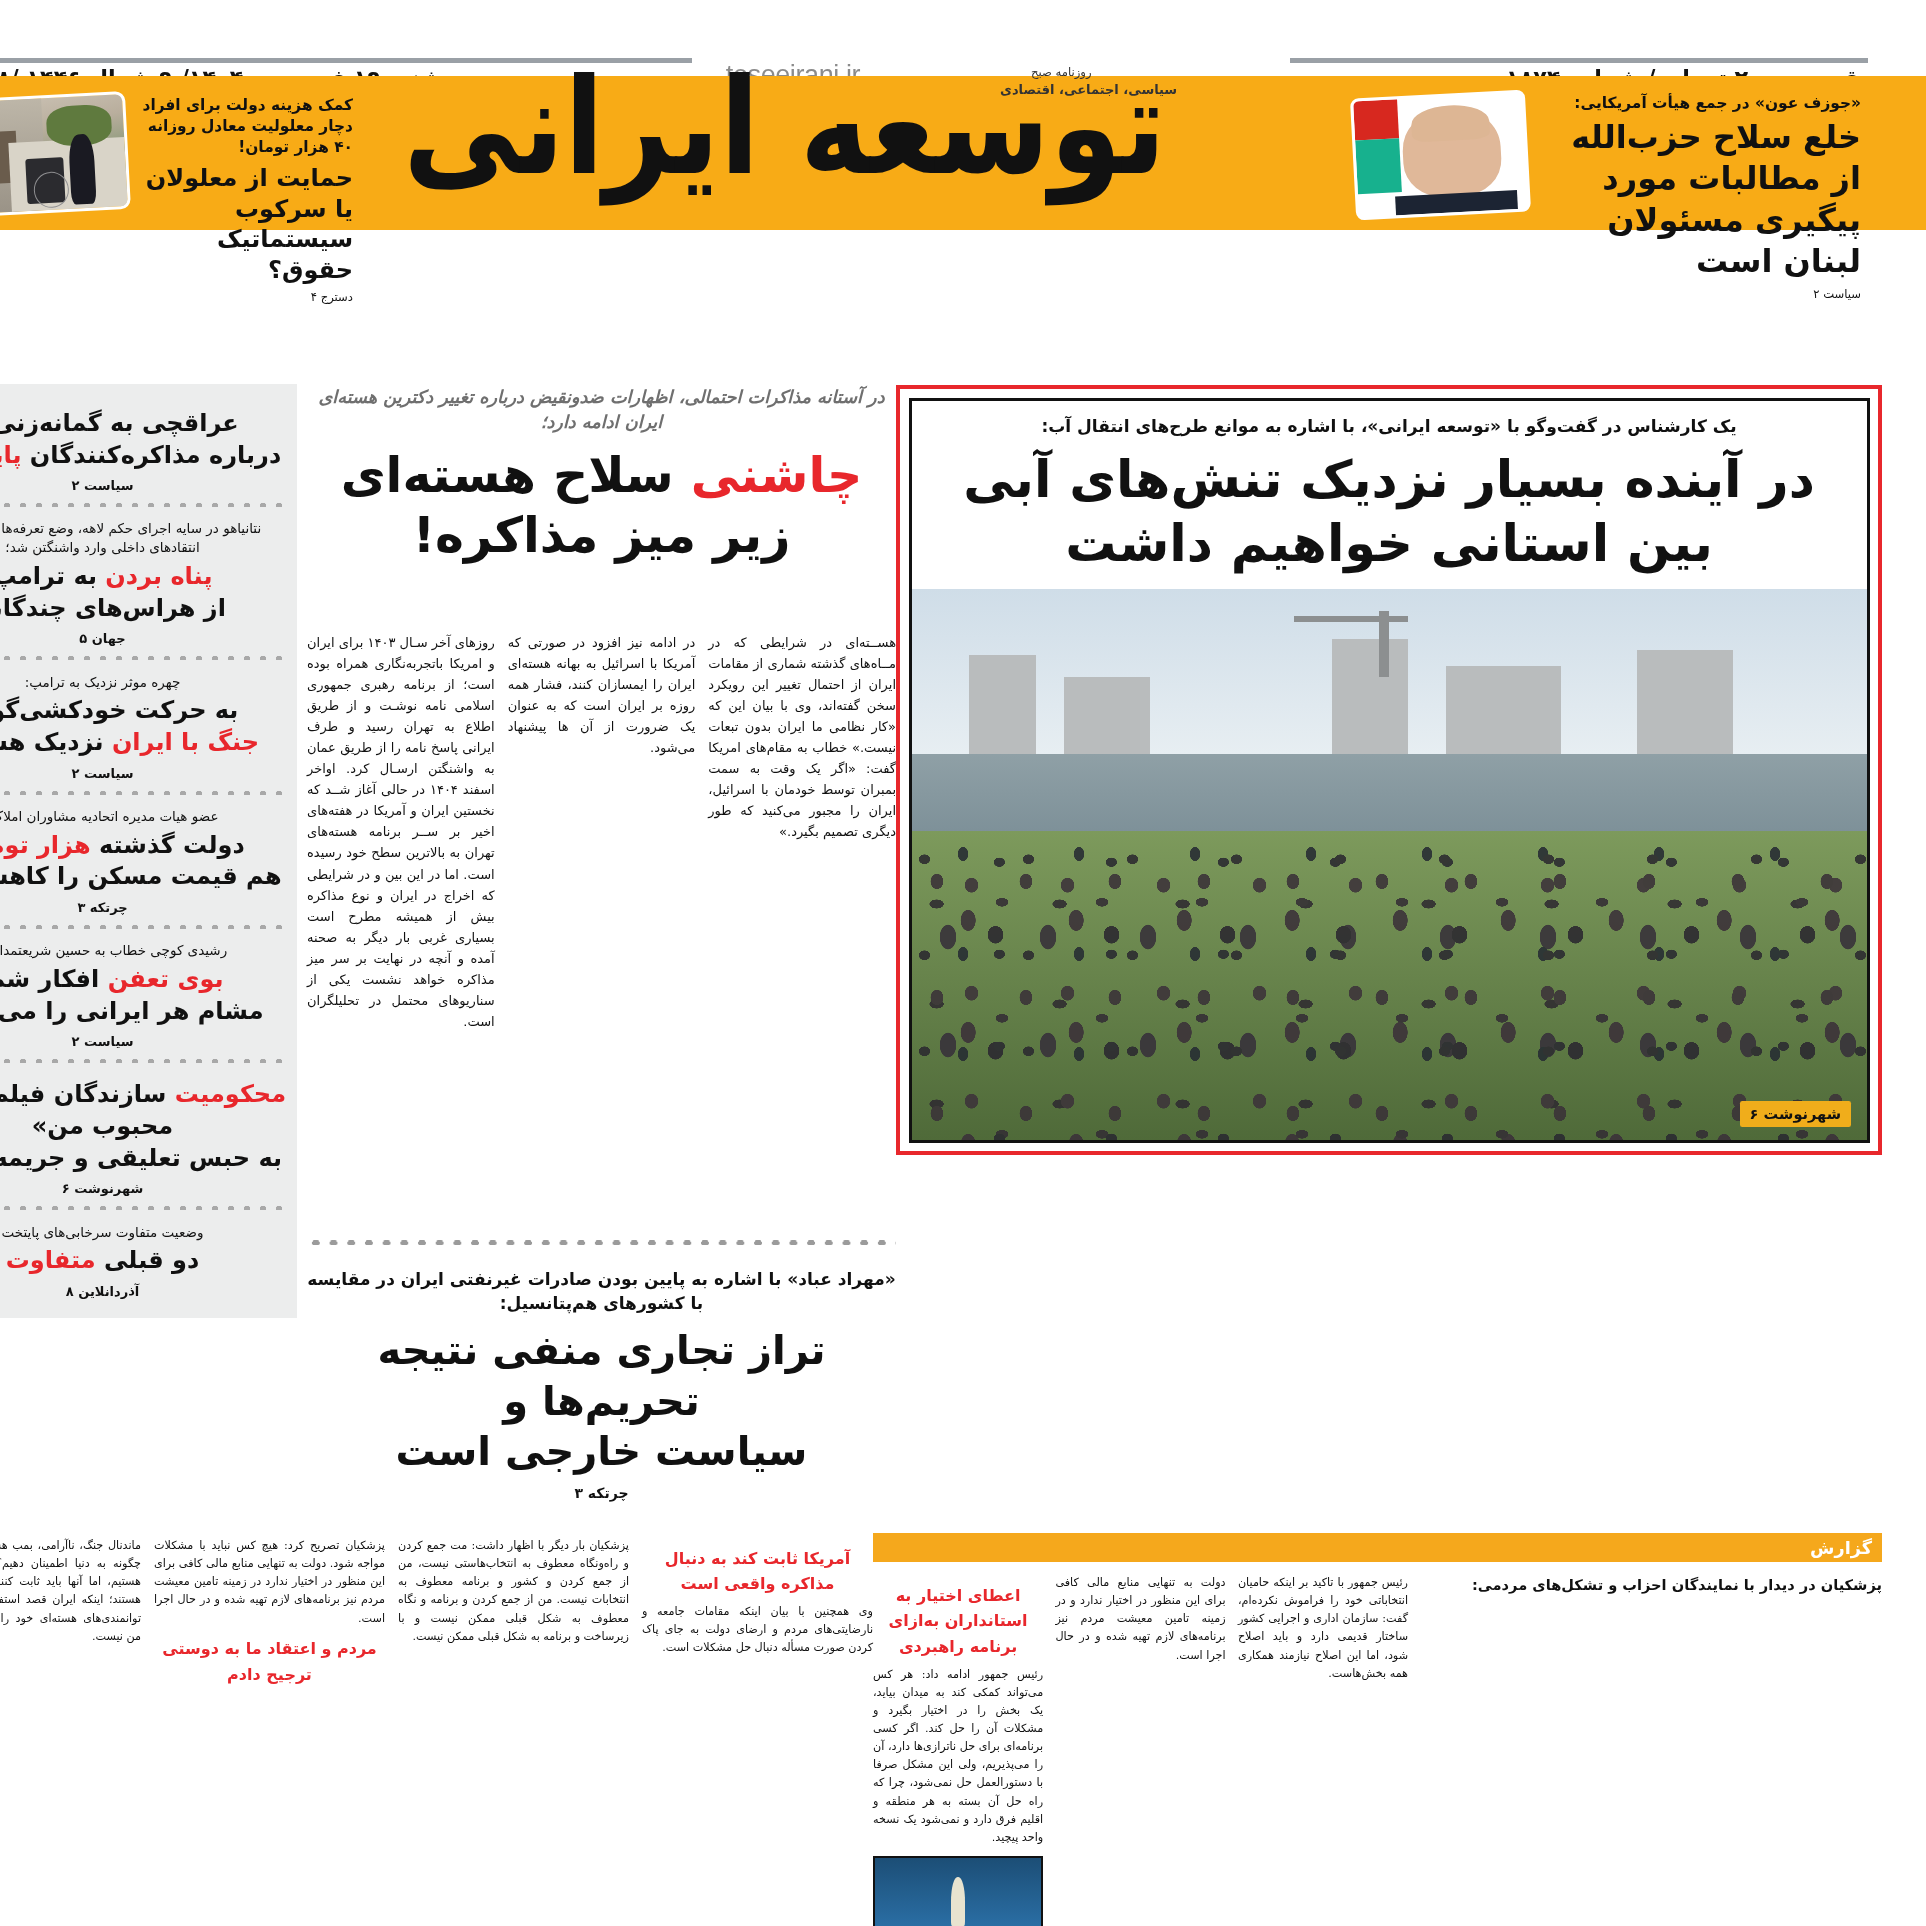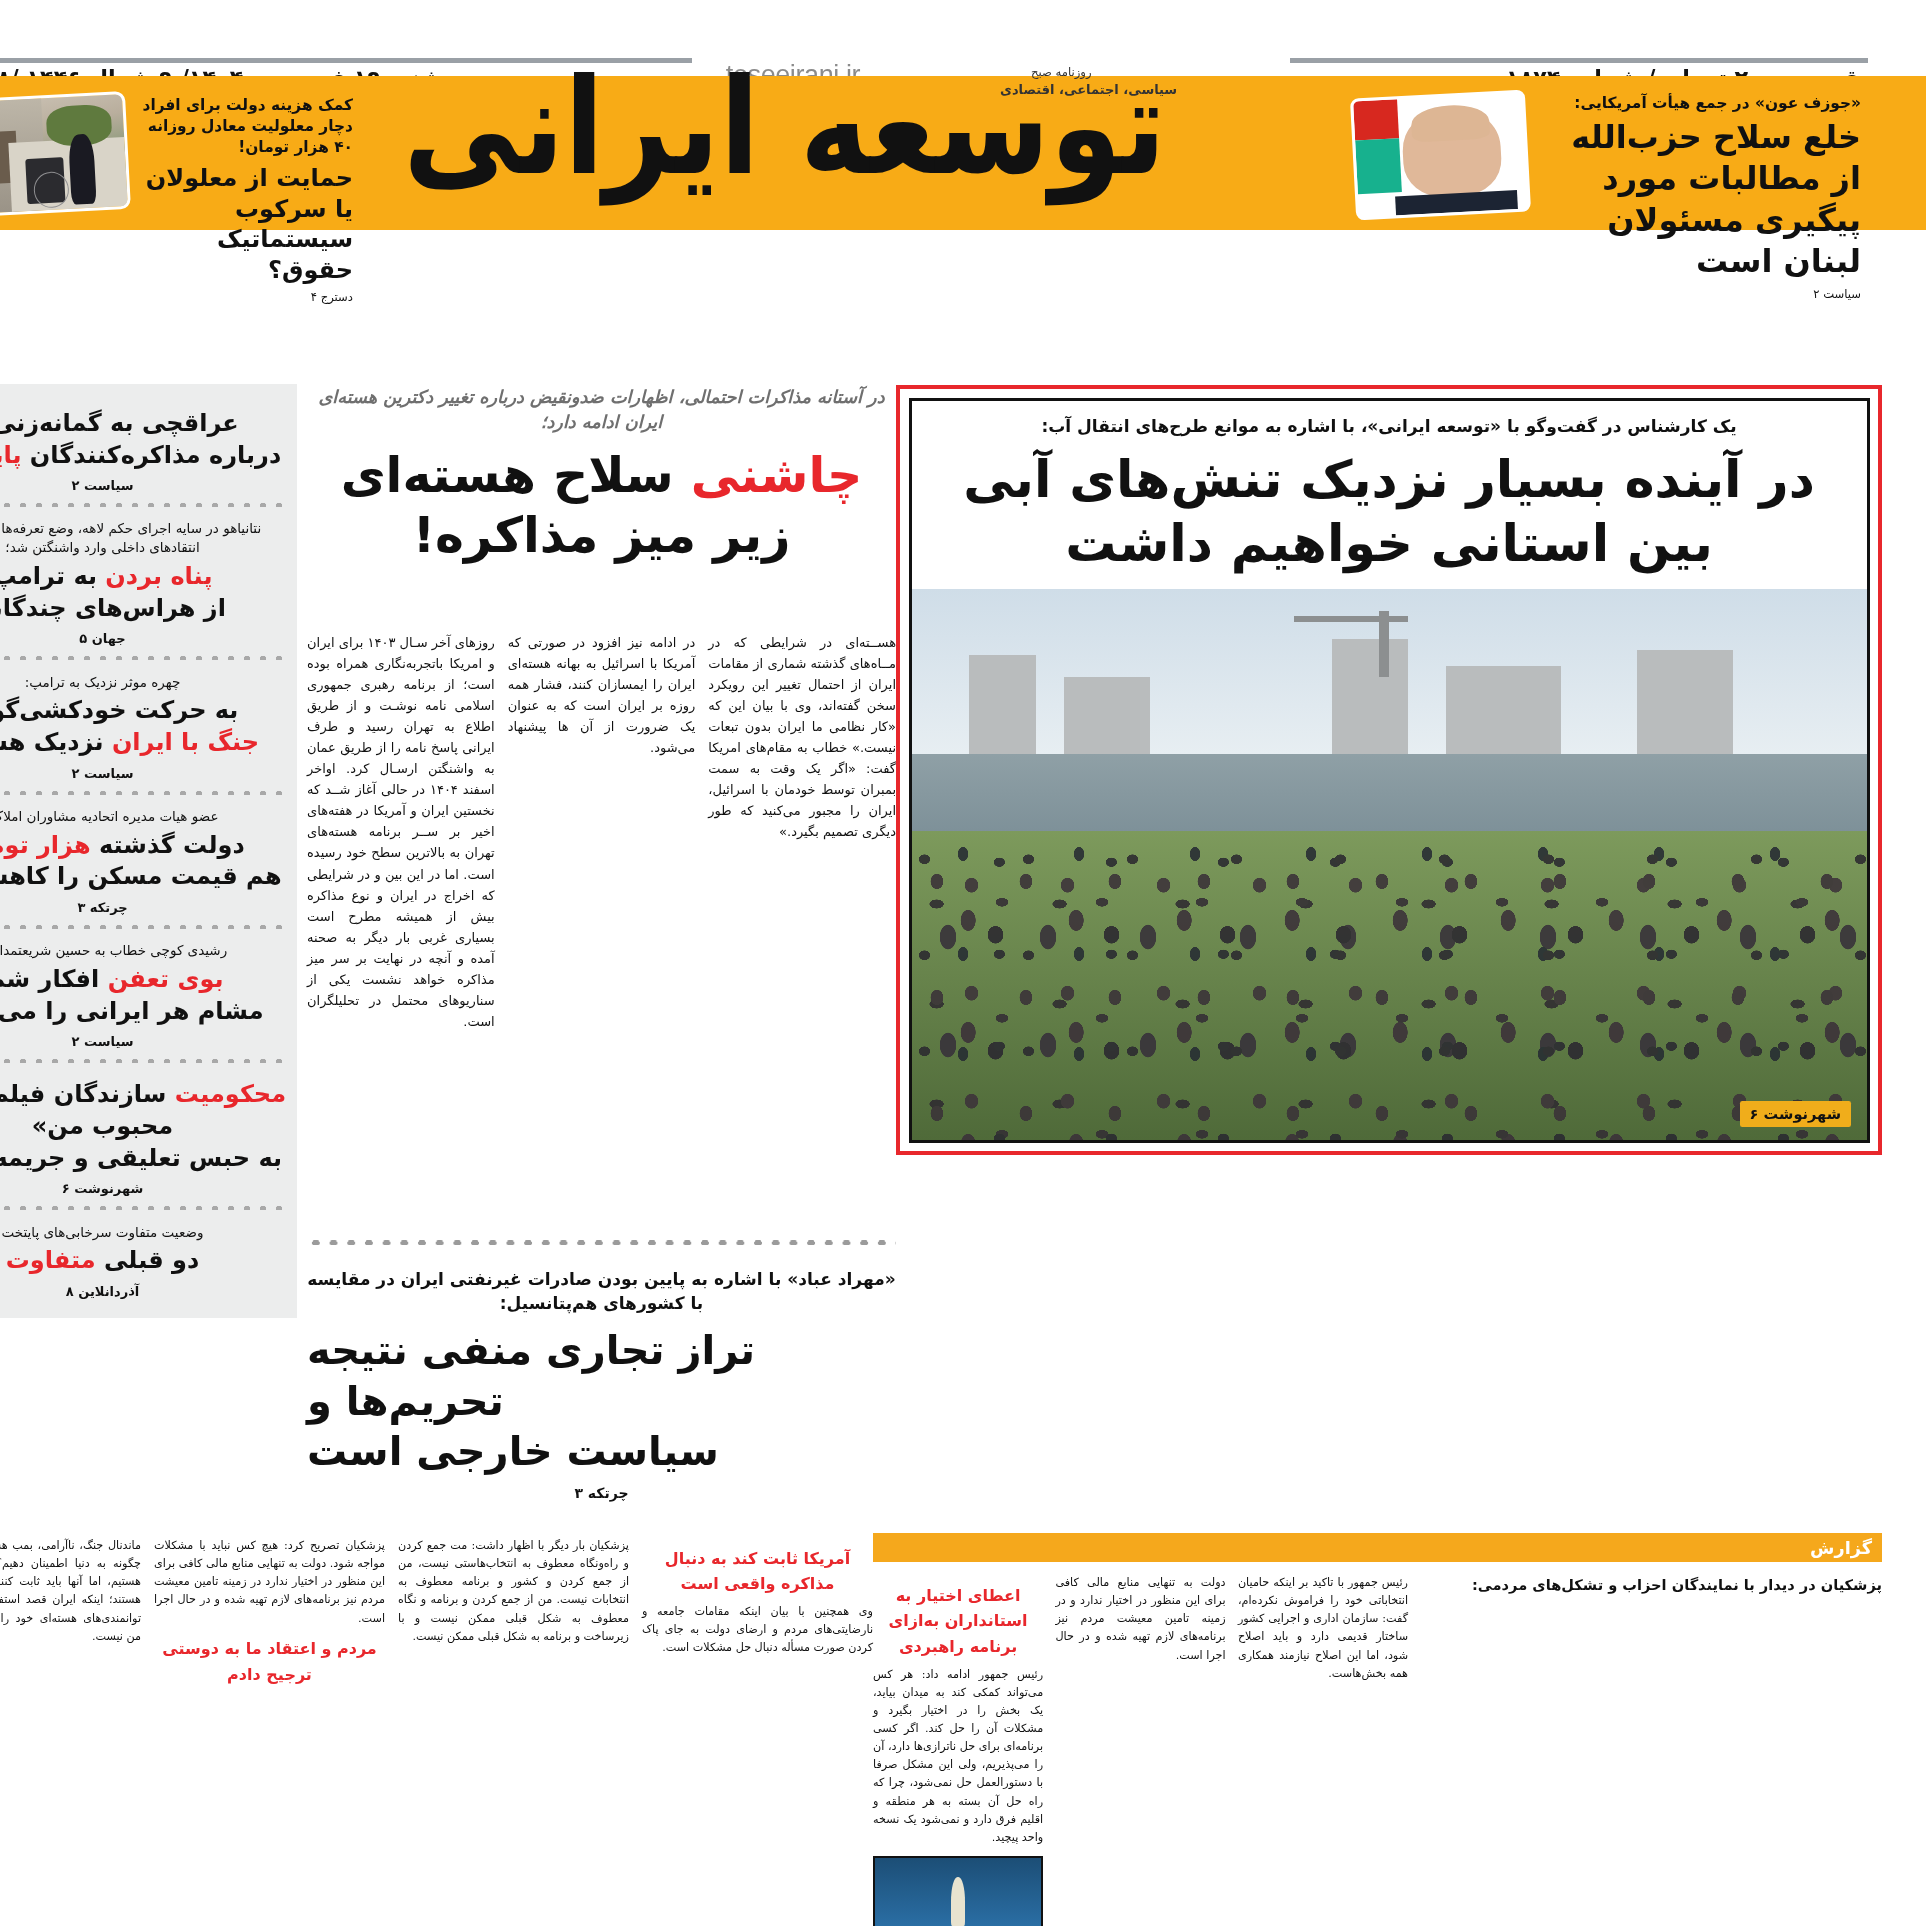--- a/index.html
+++ b/index.html
@@ -127,21 +127,21 @@
   .center-body{position:absolute;top:401px;left:443px;width:589px;
     display:flex;flex-direction:row-reverse;gap:13px;}
   .cb-col{flex:1;font-size:13px;line-height:1.62;text-align:justify;color:#111;}
 
   .midrule{position:absolute;left:443px;width:589px;height:4.6px;
     background-image:radial-gradient(circle,#9b9b9b 38%,transparent 40%);
     background-size:17.7px 6.2px;background-repeat:repeat-x;}
 
   .center-col2{position:absolute;top:1036px;left:443px;width:589px;}
   .c2-kicker{font-size:17px;line-height:1.42;color:#111;text-align:center;font-weight:bold;}
-  .c2-head{font-size:40px;line-height:1.26;color:#111;font-weight:bold;text-align:left;margin-top:10px;}
+  .c2-head{font-size:40px;line-height:1.26;color:#111;font-weight:bold;text-align:center;margin-top:10px;}
   .c2-sec{font-size:14px;color:#111;text-align:center;margin-top:8.5px;font-weight:bold;}
 
   
   .lead{
     position:absolute;top:154px;right:44px;width:986px;
     border:4.6px solid #e8272c;background:#fff;box-sizing:border-box;padding:8.5px;
   }
   .lead-inner{border:3.1px solid #111;padding:13px 11.6px 0;box-sizing:border-box;}
   .lead-kicker{font-size:17px;line-height:1.42;color:#111;text-align:center;font-weight:bold;}
   .lead-head{font-size:51px;line-height:1.25;color:#111;font-weight:bold;text-align:center;margin-top:10.8px;}

